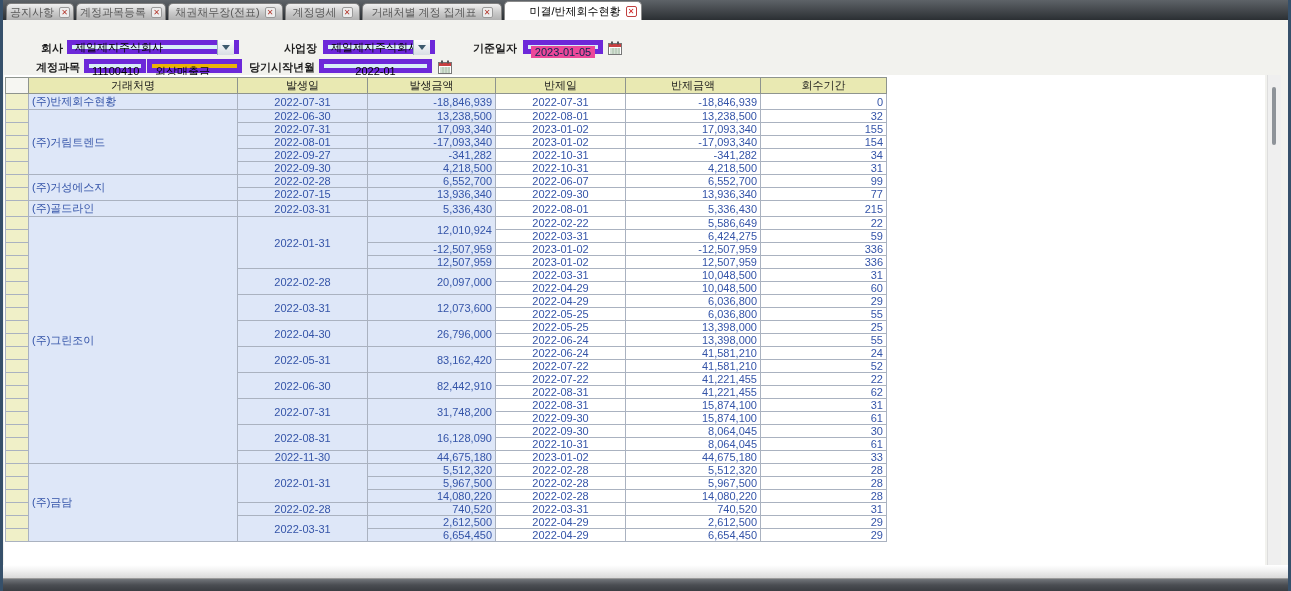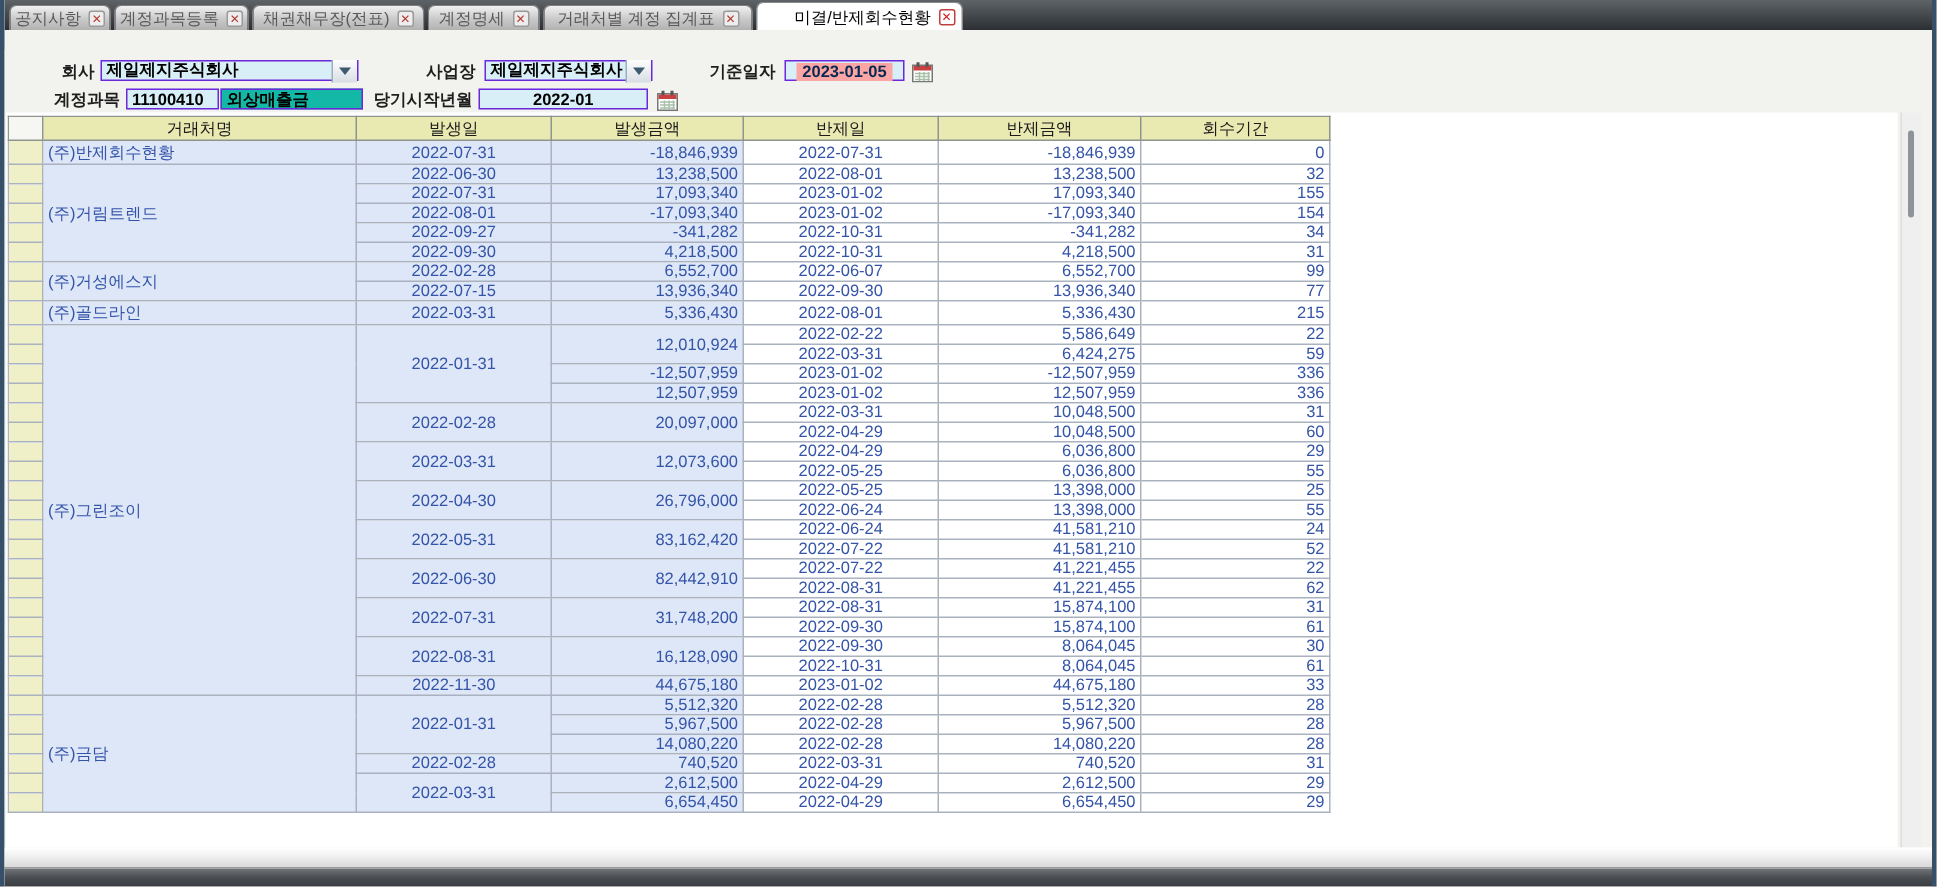--- a/index.html
+++ b/index.html
@@ -44,32 +44,32 @@
     border-radius:8px; border:1px solid #6E0F1A;
     background:linear-gradient(180deg,#F0606A 0%,#C81E2E 45%,#9E1020 100%);
     color:#FFF; font-size:8px; font-weight:bold; font-style:italic; letter-spacing:1px;
     line-height:11px; text-shadow:0 1px 1px #5A0A12; cursor:pointer;
   }
 
   
   .content{ position:absolute; left:0; top:33px; width:1285px; height:545px; background:#F2F2EE; }
 
   .flabel{ position:absolute; font-size:11px; font-weight:bold; color:#1E1E1E; text-align:right; height:17px; line-height:17px; }
-  .fld{ position:absolute; height:14px; font-size:11px; line-height:15px; border:1px solid #6d28d9; background:#D8EFF7; color:#000;font-weight:bold; }
+  .fld{ position:absolute; height:14px; font-size:11px; line-height:15px; border:5px solid #6d28d9; background:#D8EFF7; color:#000; }
   .combo{ display:flex; align-items:center; }
   .combo .cval{ flex:1; padding-left:3px; white-space:nowrap; overflow:hidden; }
   .combo-btn{
     width:17px; height:15px; border-left:1px solid #9AB0BC;
     background:linear-gradient(180deg,#FDFDFD,#D8DEE4); display:flex; align-items:center; justify-content:center; cursor:pointer;
   }
   .combo-arrow{ width:0; height:0; border-left:4px solid transparent; border-right:4px solid transparent; border-top:5px solid #3E5A6E; }
   .txt{ padding-left:3px; }
   .txt.center{ text-align:center; padding-left:0; }
-  .pink{ background:#14b8a6; }
-  .sel{ background:#fca5a5; color:#062A52; padding:0 4px; }
+  .pink{ background:#eab308; }
+  .sel{ background:#ec4899; color:#062A52; padding:0 4px; }
   .calbtn{ position:absolute; width:15px; height:15px; cursor:pointer; background:transparent; border:none; }
 
   
   .grid-region{ position:absolute; left:1px; top:42px; width:1261px; height:490px; background:#FFFFFF; }
   .grid-wrap{ position:absolute; left:2px; top:44px; width:883px; height:489px; overflow:hidden; }
   table.grid{ border-collapse:collapse; table-layout:fixed; width:881px; }
   .grid th{
     height:13px; background:#E9E9B2; border:1px solid #8E948E; font-size:11px; font-weight:normal;
     color:#1A1A1A; text-align:center; padding:0;
   }

